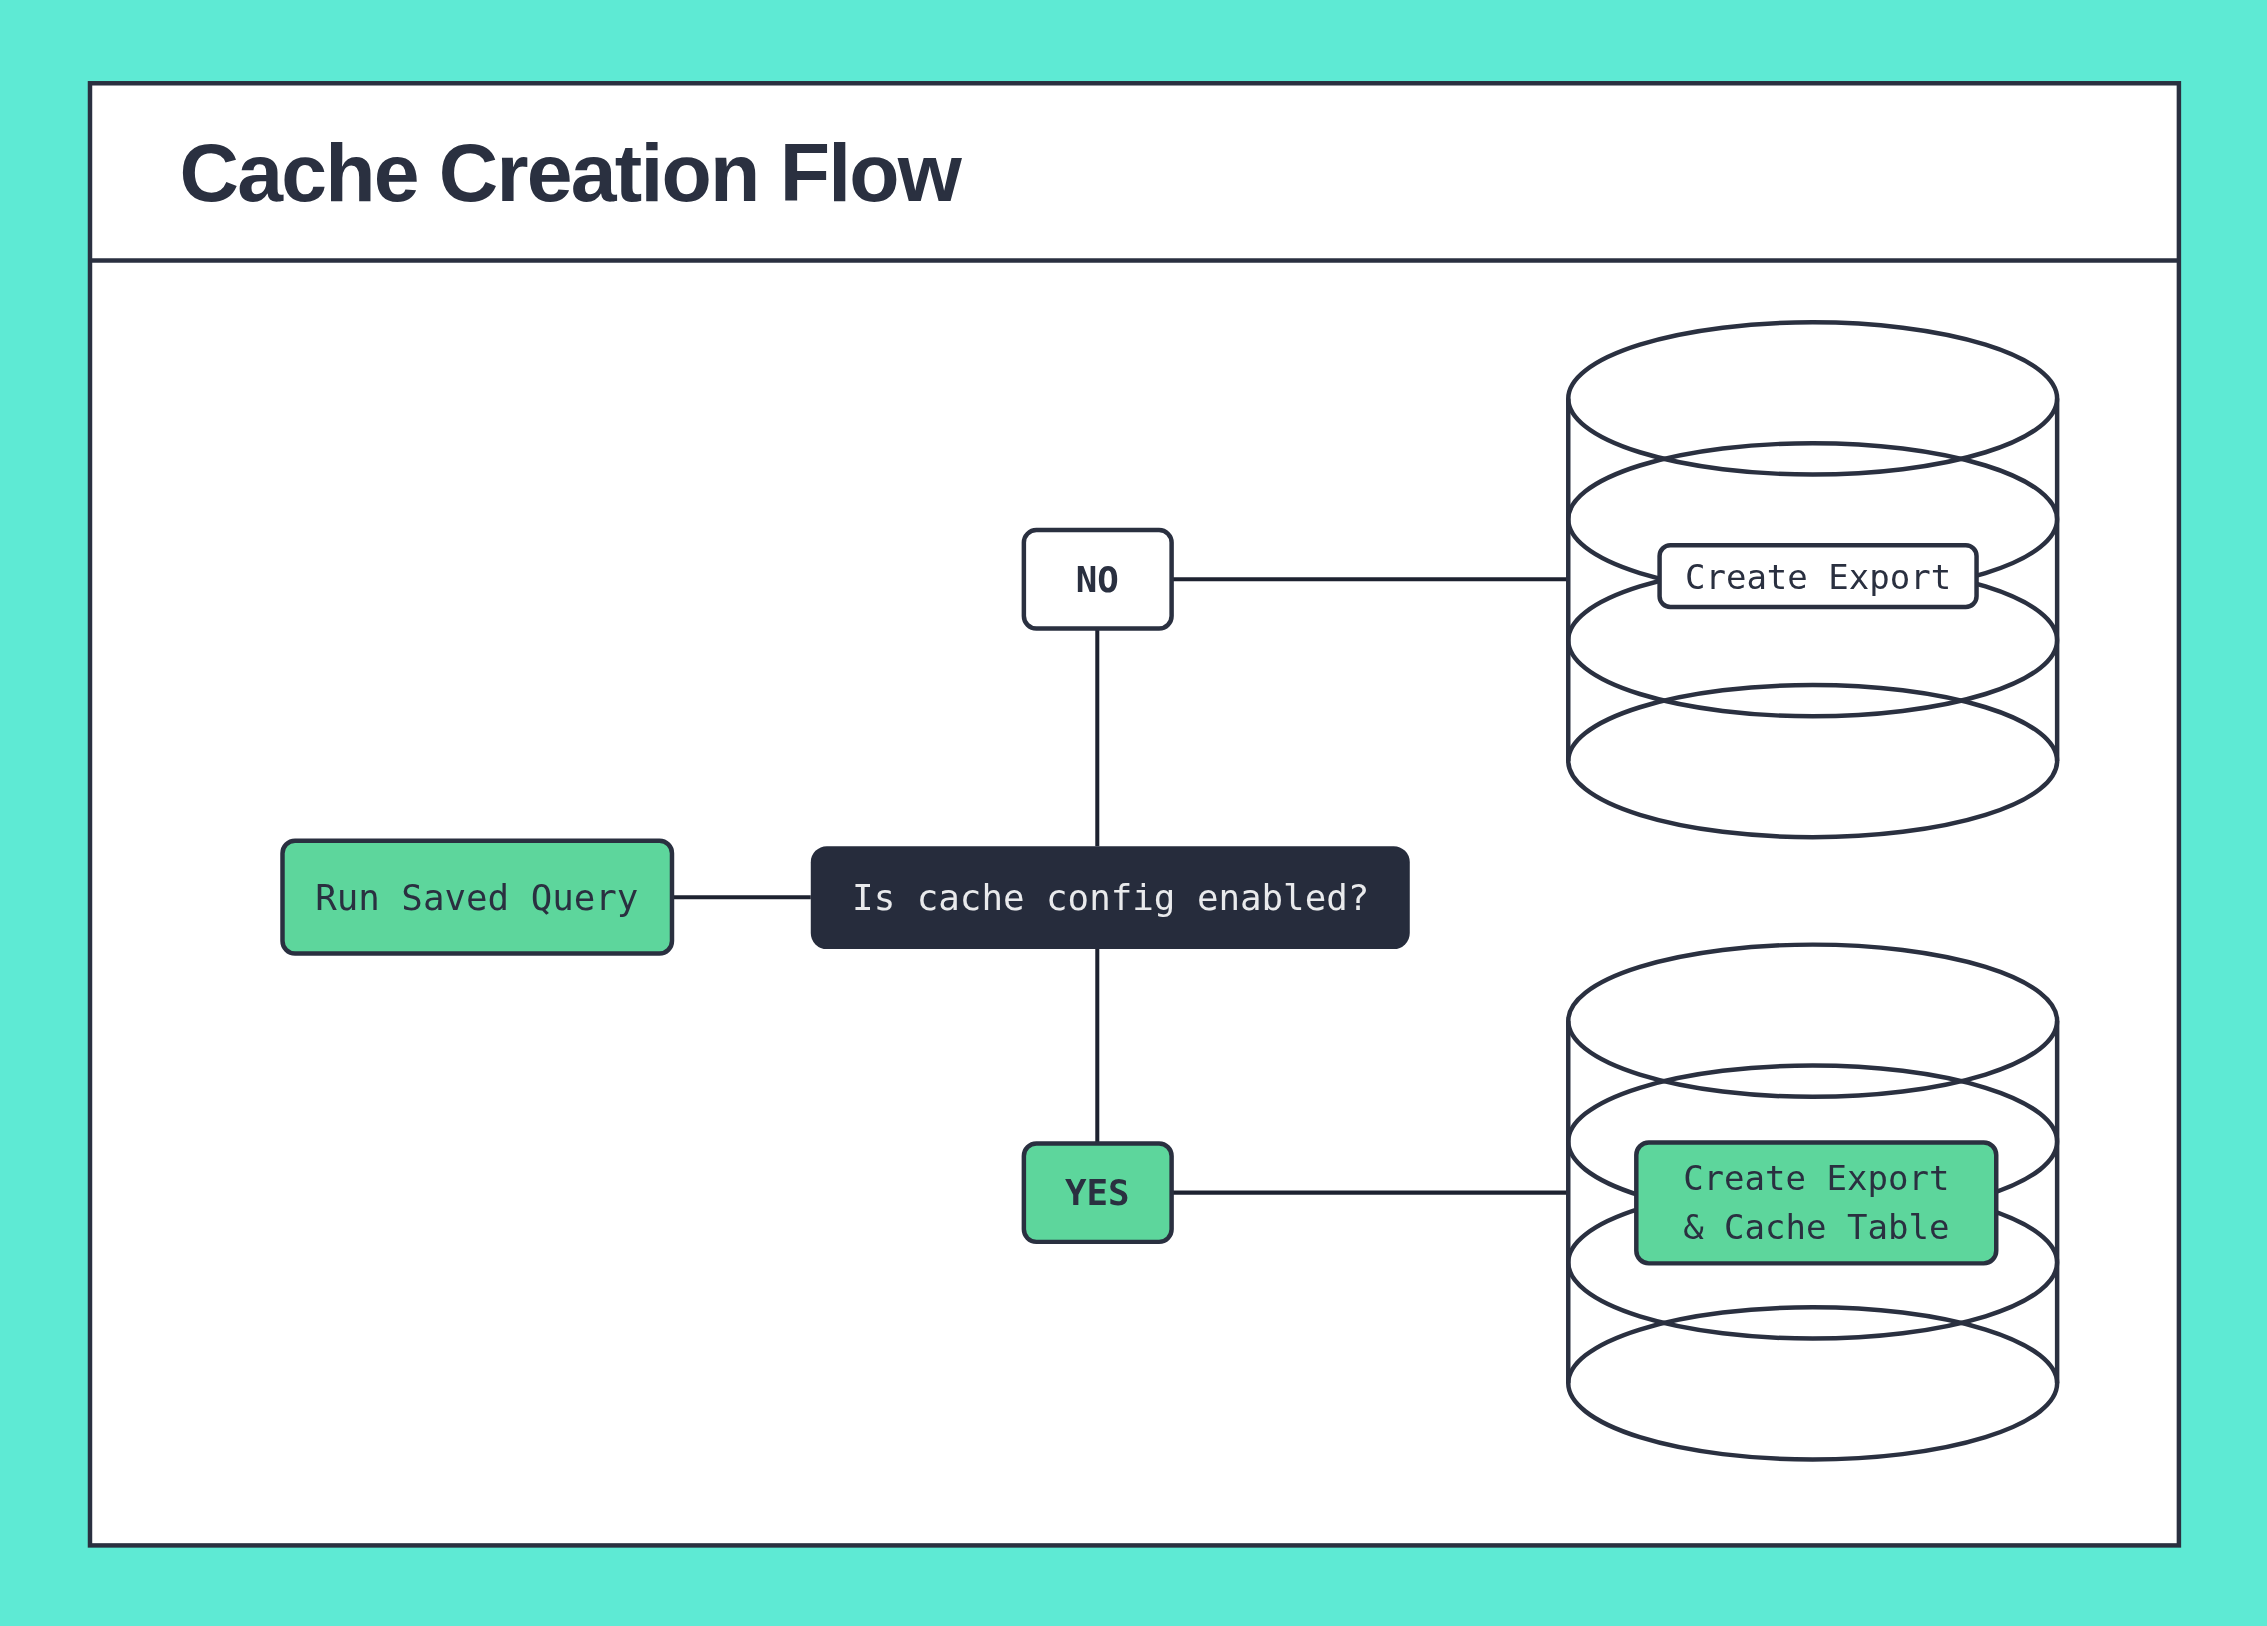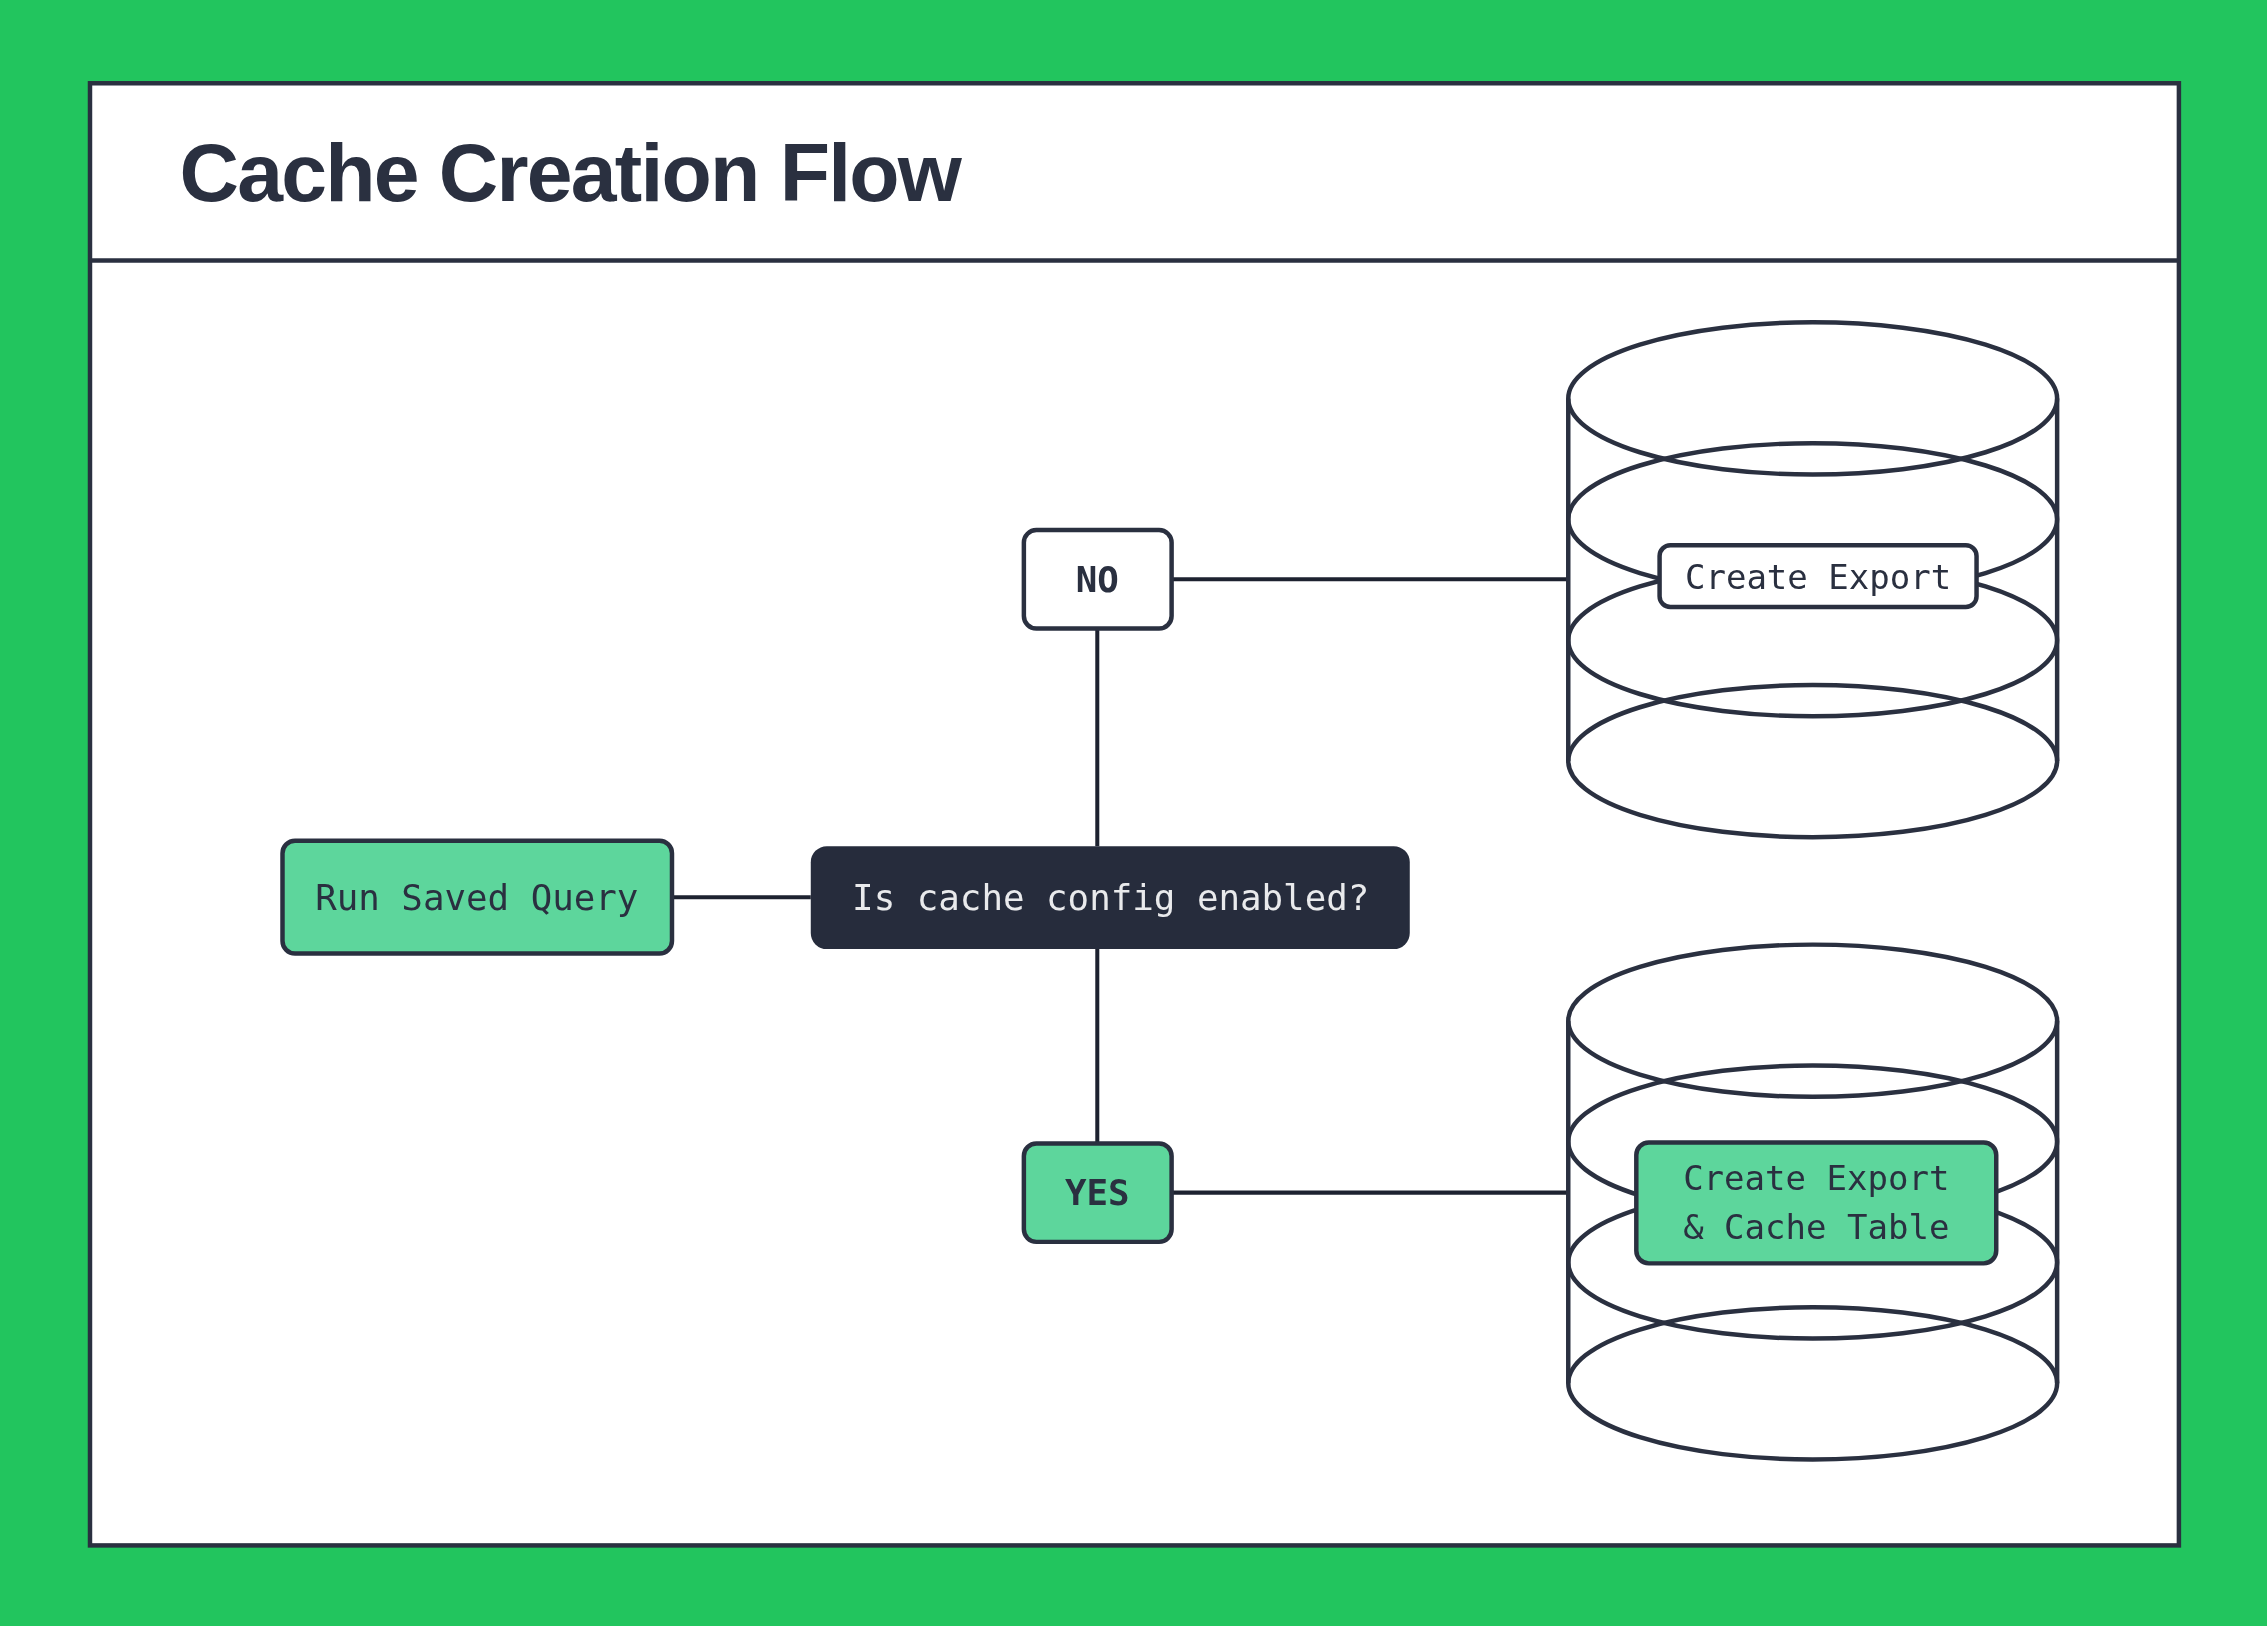--- a/index.html
+++ b/index.html
@@ -7,21 +7,21 @@
     padding: 0;
     background: #ffffff;
     width: 2268px;
     height: 1626px;
     overflow: hidden;
   }
   .stage {
     position: relative;
     width: 2268px;
     height: 1626px;
-    background: #22c55e;
+    background: #5eead4;
   }
   svg { display: block; }
 
   
   .ink-stroke   { stroke: #2a3040; fill: none; }
   .frame        { stroke-width: 5; fill: #ffffff; }
   .divider      { stroke-width: 5; }
   .connector    { stroke-width: 4.5; stroke: #1d2230; }
   .cyl          { stroke-width: 5; }
 

